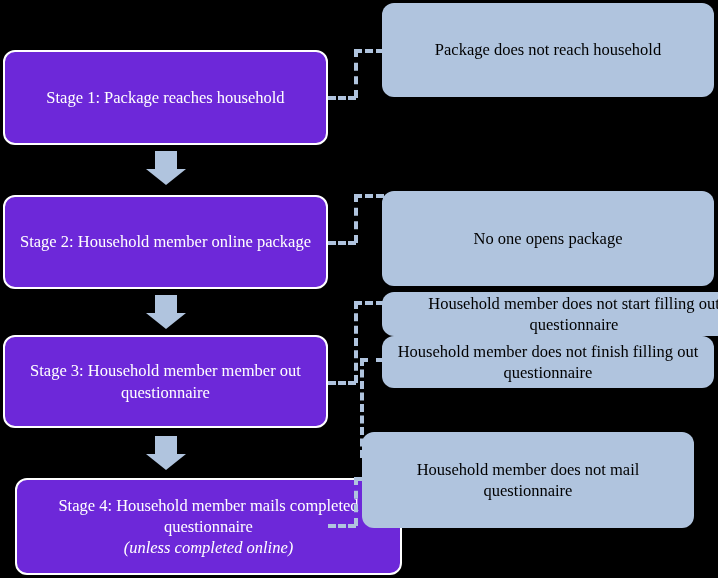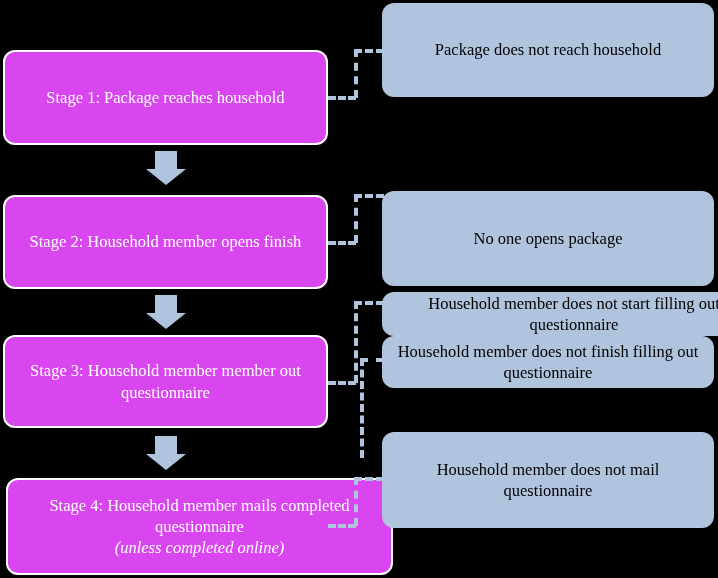--- a/index.html
+++ b/index.html
@@ -13,21 +13,21 @@
     height: 578px;
     background: #000000;
     overflow: hidden;
     font-family: "Liberation Serif", "DejaVu Serif", serif;
   }
 
   
   .stage-box {
     position: absolute;
     box-sizing: border-box;
-    background: #d946ef;
+    background: #6d28d9;
     border: 2px solid #FFFFFF;
     border-radius: 12px;
     color: #FFFFFF;
     display: flex;
     align-items: center;
     justify-content: center;
     text-align: center;
     font-size: 16.5px;
     line-height: 1.28;
     padding: 4px 12px;
@@ -111,21 +111,21 @@
   <div class="fail-box" style="left:382px; top:3px; width:332px; height:94px;">
     <span>Package does not reach household</span>
   </div>
 
   <div class="down-arrow" style="left:146px; top:151px;">
     <span class="shaft"></span>
     <span class="head"></span>
   </div>
 
   <div class="stage-box" style="left:3px; top:195px; width:325px; height:94px;">
-    <span class="label-wrap">Stage 2: Household member opens finish</span>
+    <span class="label-wrap">Stage 2: Household member online package</span>
   </div>
 
   <div class="dash-h" style="left:328px; top:241px; width:28px;"></div>
   <div class="dash-v" style="left:354px; top:194px; height:49px;"></div>
   <div class="dash-h" style="left:354px; top:194px; width:30px;"></div>
 
   <div class="fail-box" style="left:382px; top:147px; width:332px; height:95px;margin-top:44px;">
     <span>No one opens package</span>
   </div>
 
@@ -151,28 +151,28 @@
 
   <div class="fail-box" style="left:382px; top:336px; width:332px; height:52px;justify-content:flex-end;">
     <span>Household member does not finish filling out questionnaire</span>
   </div>
 
   <div class="down-arrow" style="left:146px; top:436px;">
     <span class="shaft"></span>
     <span class="head"></span>
   </div>
 
-  <div class="stage-box" style="left:6px; top:478px; width:387px; height:97px;">
+  <div class="stage-box" style="left:15px; top:478px; width:387px; height:97px;">
     <span class="label-wrap">
       <span>Stage 4: Household member mails completed questionnaire</span>
       <span class="stage-note">(unless completed online)</span>
     </span>
   </div>
 
   <div class="dash-h" style="left:328px; top:524px; width:28px;"></div>
   <div class="dash-v" style="left:354px; top:477px; height:49px;"></div>
   <div class="dash-h" style="left:354px; top:477px; width:30px;"></div>
 
-  <div class="fail-box" style="left:382px; top:432px; width:332px; height:96px;">
+  <div class="fail-box" style="left:362px; top:432px; width:332px; height:96px;">
     <span>Household member does not mail questionnaire</span>
   </div>
 
 </div>
 
 </body></html>

